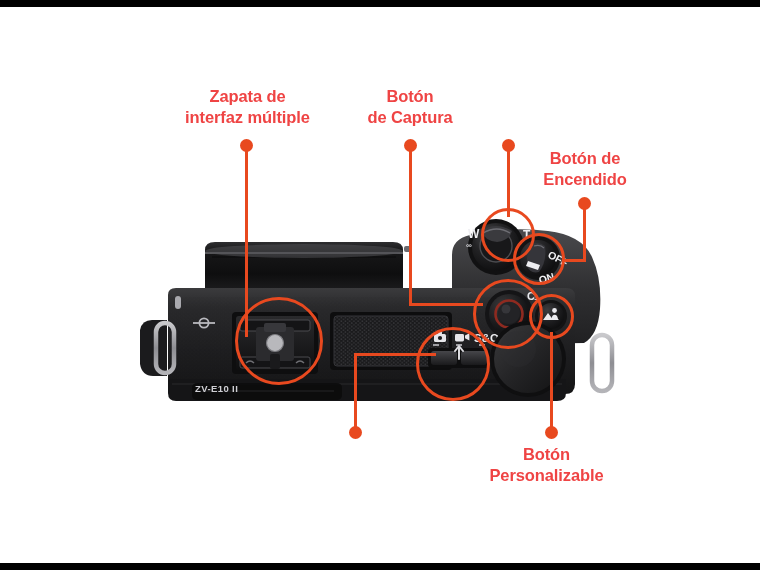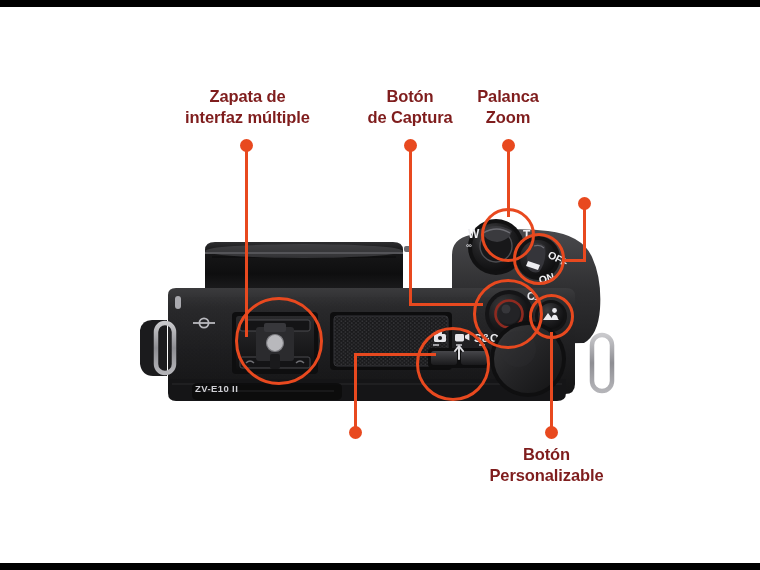--- a/index.html
+++ b/index.html
@@ -10,21 +10,21 @@
   }
   .bar{position:absolute;left:0;width:760px;background:#000;}
   #bar-top{top:0;height:7px;}
   #bar-bottom{bottom:0;height:7px;}
 
   #stage{position:absolute;left:0;top:7px;width:760px;height:556px;background:#fff;}
 
   
   .label{
     position:absolute;
-    color:#7f1d1d;
+    color:#ef4444;
     font-weight:bold;
     font-size:16.5px;
     line-height:1.28;
     text-align:center;
     letter-spacing:-0.1px;
     white-space:pre-line;
   }
 
   
   .lead{position:absolute;background:#e8491f;}
@@ -279,21 +279,21 @@
   <div class="dot" style="left:545px; top:419px;"></div>
   <div class="lead v" style="left:550px; top:325px; height:97px;"></div>
   <div class="ring" style="left:529px; top:287px; width:45px; height:45px;"></div>
 
   <div class="label" style="left:160px; top:79px; width:175px;">Zapata de
 interfaz múltiple</div>
 
   <div class="label" style="left:345px; top:79px; width:130px;">Botón
 de Captura</div>
 
-  <div class="label" style="left:452px; top:79px; width:112px;">Palanca
-Zoom</div>
-
+
+  <div class="label" style="left:521px; top:141px; width:128px;">Botón de
+Encendido</div>
 
 
   <div class="label" style="left:470px; top:437px; width:153px;">Botón
 Personalizable</div>
 
 </div>
 
 </body></html>

